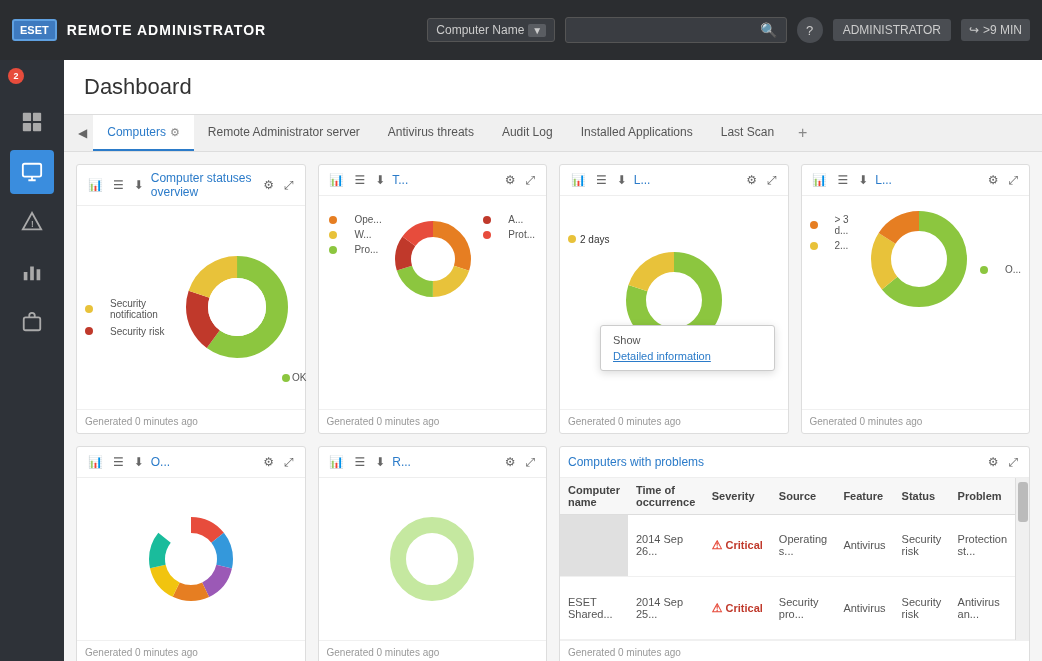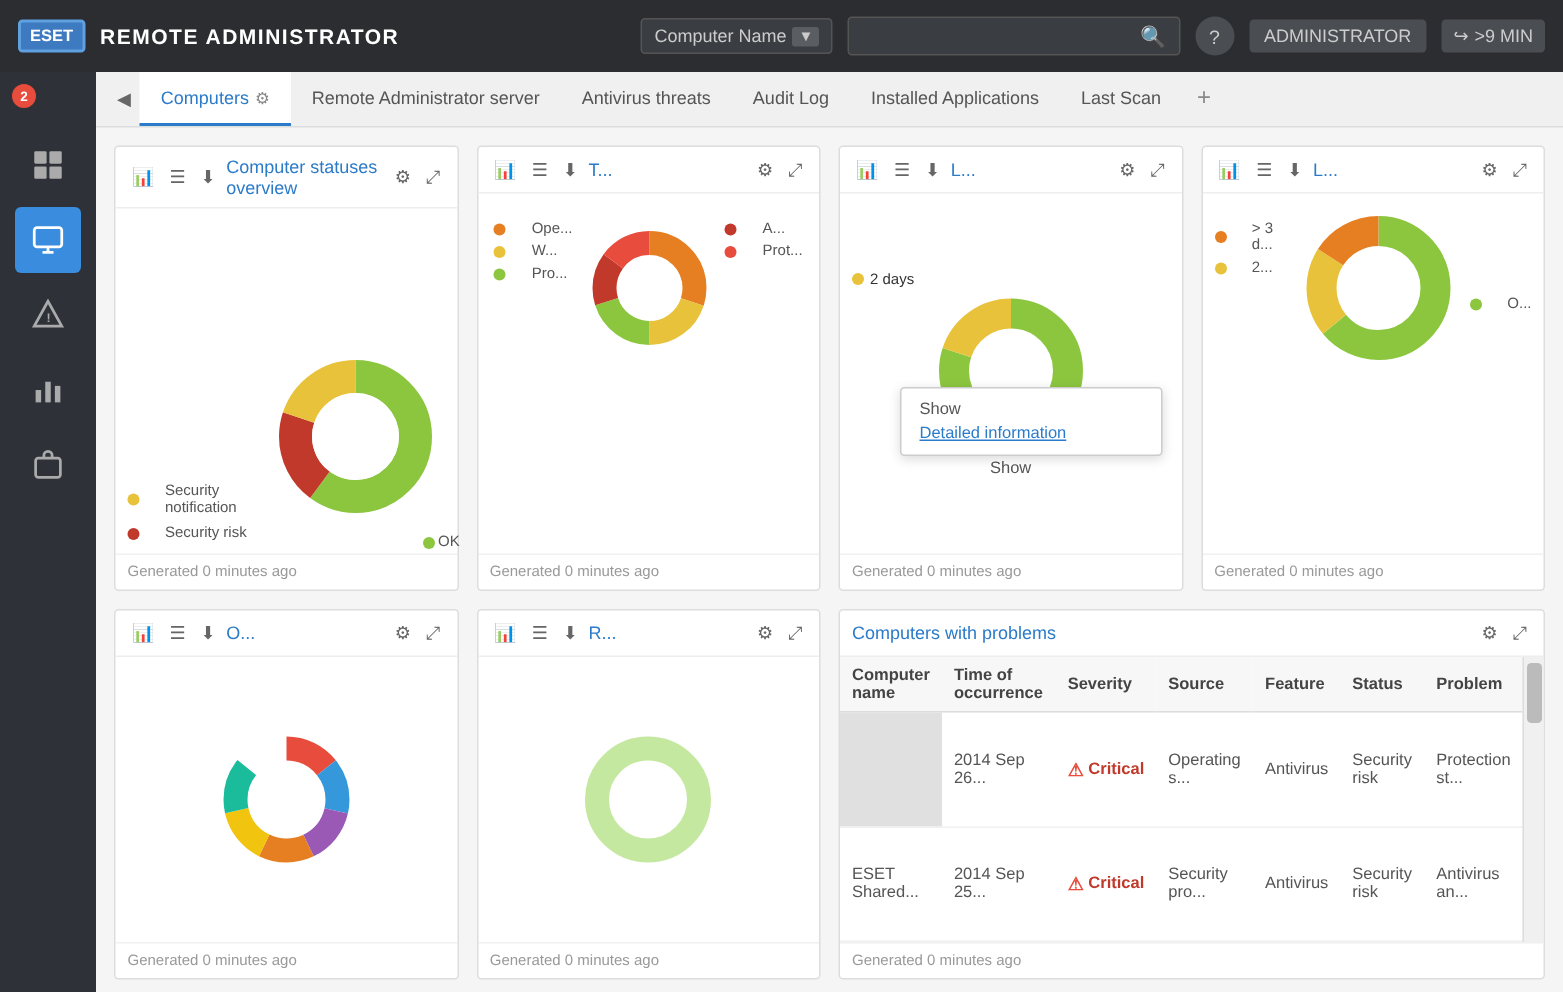--- a/index.html
+++ b/index.html
@@ -1,21 +1,21 @@
 <!DOCTYPE html>
 <html><head>
   <meta charset="utf-8">
   <style>
     * { box-sizing: border-box; margin: 0; padding: 0; }
     body { font-family: 'Segoe UI', Arial, sans-serif; font-size: 12px; background: #f0f0f0; color: #333; overflow: hidden; }
 
     
     .top-nav {
       background: #2b2d30;
-      height: 48px;
+      height: 60px;
       display: flex;
       align-items: center;
       padding: 15px 12px;
       color: #fff;
       gap: 10px;
     }
     .logo-badge {
       background: #3e7abf;
       color: #fff;
       font-weight: bold;
@@ -368,20 +368,23 @@
     <div class="sidebar-item">
       <svg width="22" height="22" viewBox="0 0 24 24" fill="none">
           <rect x="3" y="7" width="18" height="14" rx="2" stroke="#aaa" stroke-width="2"></rect>
           <path d="M9 7V5a3 3 0 016 0v2" stroke="#aaa" stroke-width="2"></path>
         </svg>
     </div>
   </div>
 
   <div class="content-area">
 
+    <div class="dashboard-header">
+      <span class="dashboard-title">Dashboard</span>
+    </div>
 
     <div class="tabs-bar">
       <button class="tab-collapse-btn">◀</button>
       <div class="tab active">
         <span>Computers</span>
         <span class="tab-gear">⚙</span>
       </div>
       <div class="tab">
         <span>Remote Administrator server</span>
       </div>
@@ -404,21 +407,21 @@
 
       <div class="panel">
         <div class="panel-header">
           <button class="panel-icon-btn">📊</button>
           <button class="panel-icon-btn">☰</button>
           <button class="panel-icon-btn">⬇</button>
           <span class="panel-title">Computer statuses overview</span>
           <button class="panel-icon-btn">⚙</button>
           <button class="panel-icon-btn">⤢</button>
         </div>
-        <div class="panel-body" style="padding: 8px; flex-direction: row; align-items: flex-end; justify-content: space-around; min-height: 160px;">
+        <div class="panel-body" style="padding: 8px; flex-direction: row; align-items: center; justify-content: space-around; min-height: 160px;">
           <div style="display:flex; flex-direction:column; gap:6px; padding-top:20px; padding-right:4px;">
             <div class="legend-item">
                 <div class="legend-dot" style="background:#e8c23a;"></div>
                 <span>Security notification</span>
               </div>
             <div class="legend-item">
                 <div class="legend-dot" style="background:#c0392b;"></div>
                 <span>Security risk</span>
               </div>
           </div>

